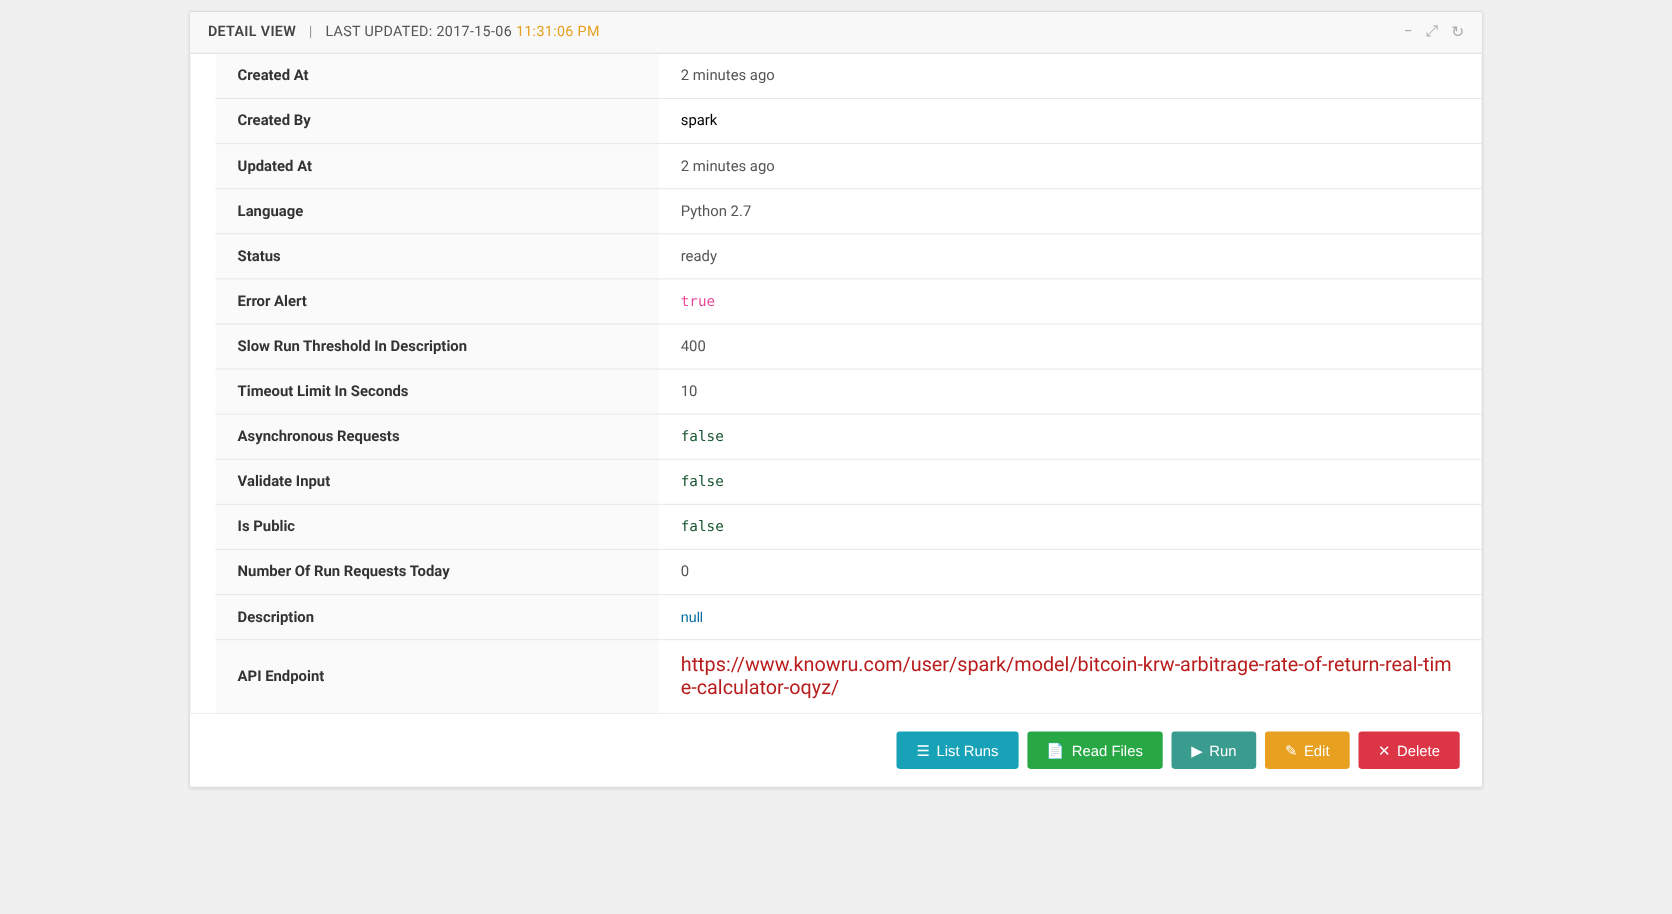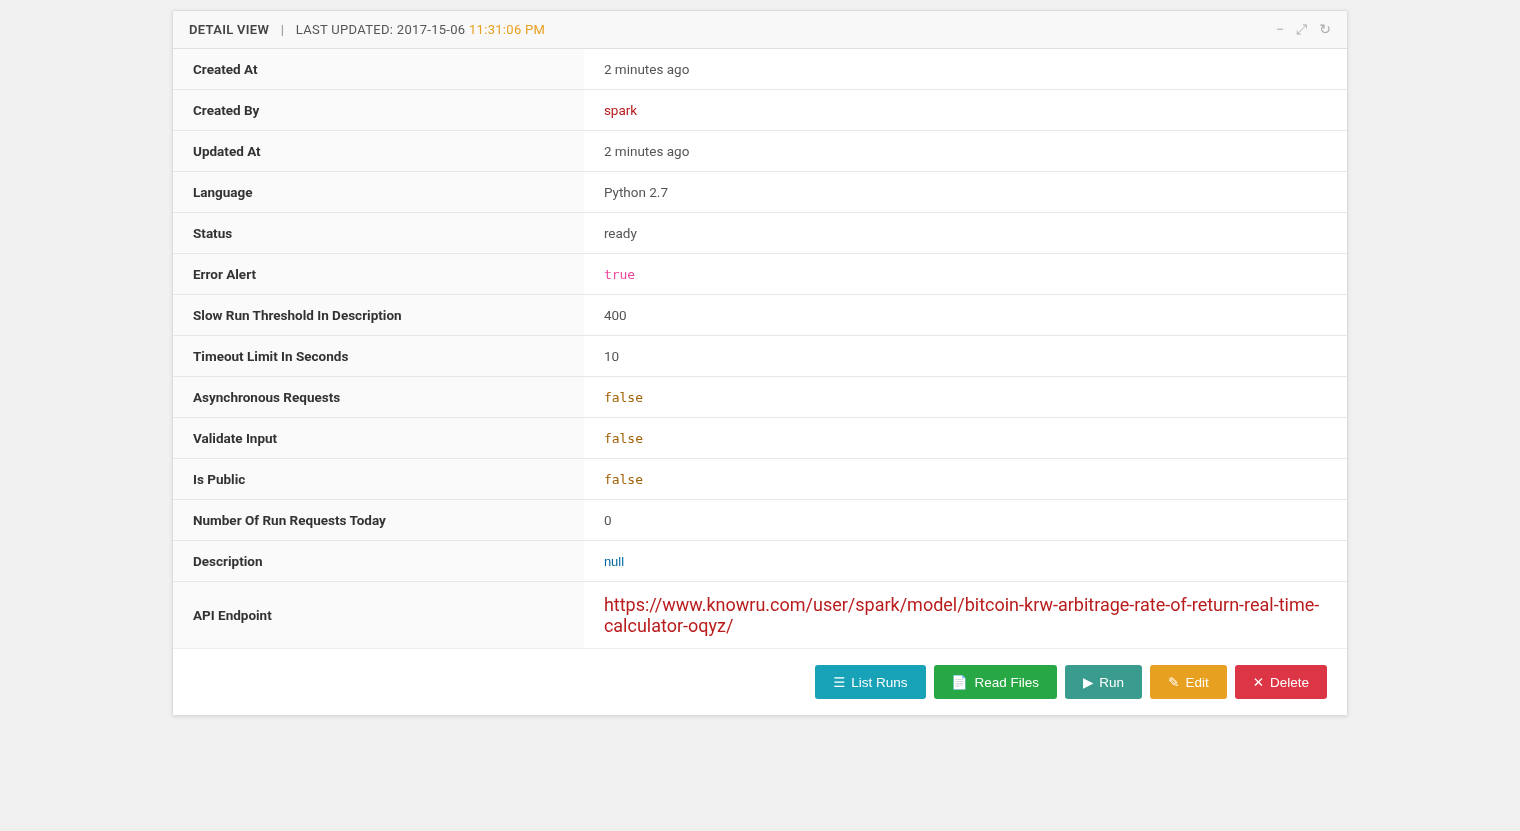--- a/index.html
+++ b/index.html
@@ -72,30 +72,30 @@
       font-weight: 700;
       color: #333;
       width: 35%;
       background: #fafafa;
     }
     .detail-table td:last-child {
       color: #555;
       width: 65%;
     }
     .value-link {
-      color: #b91c1c;
+      color: #000000;
       text-decoration: none;
     }
     .value-true {
       color: #ec4899;
       font-family: monospace;
       font-size: 13px;
     }
     .value-false {
-      color: #a16207;
+      color: #14532d;
       font-family: monospace;
       font-size: 13px;
     }
     .value-null {
       color: #0369a1;
       font-family: Liberation Sans, sans-serif;
       font-size: 13px;
     }
     .value-api {
       color: #b91c1c;
@@ -133,20 +133,21 @@
       background: #3a9c8e;
     }
     .btn-orange {
       background: #e8a020;
     }
     .btn-red {
       background: #dc3545;
     }
     .content-area {
       padding: 0;
+      margin-left: 23px;
     }
   </style>
 </head>
 <body>
 
 <div class="panel">
   <div class="panel-header">
     <div class="panel-title">
       <span>DETAIL VIEW</span>
       <span class="separator"> | </span>

